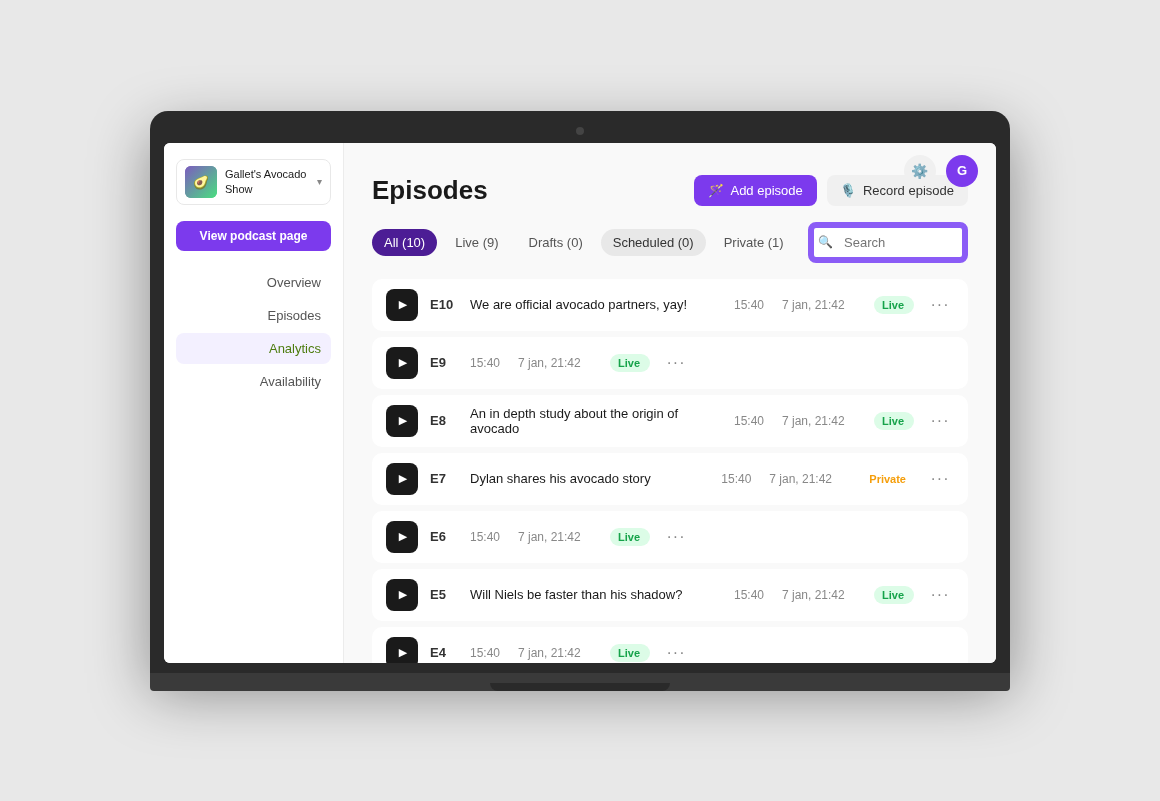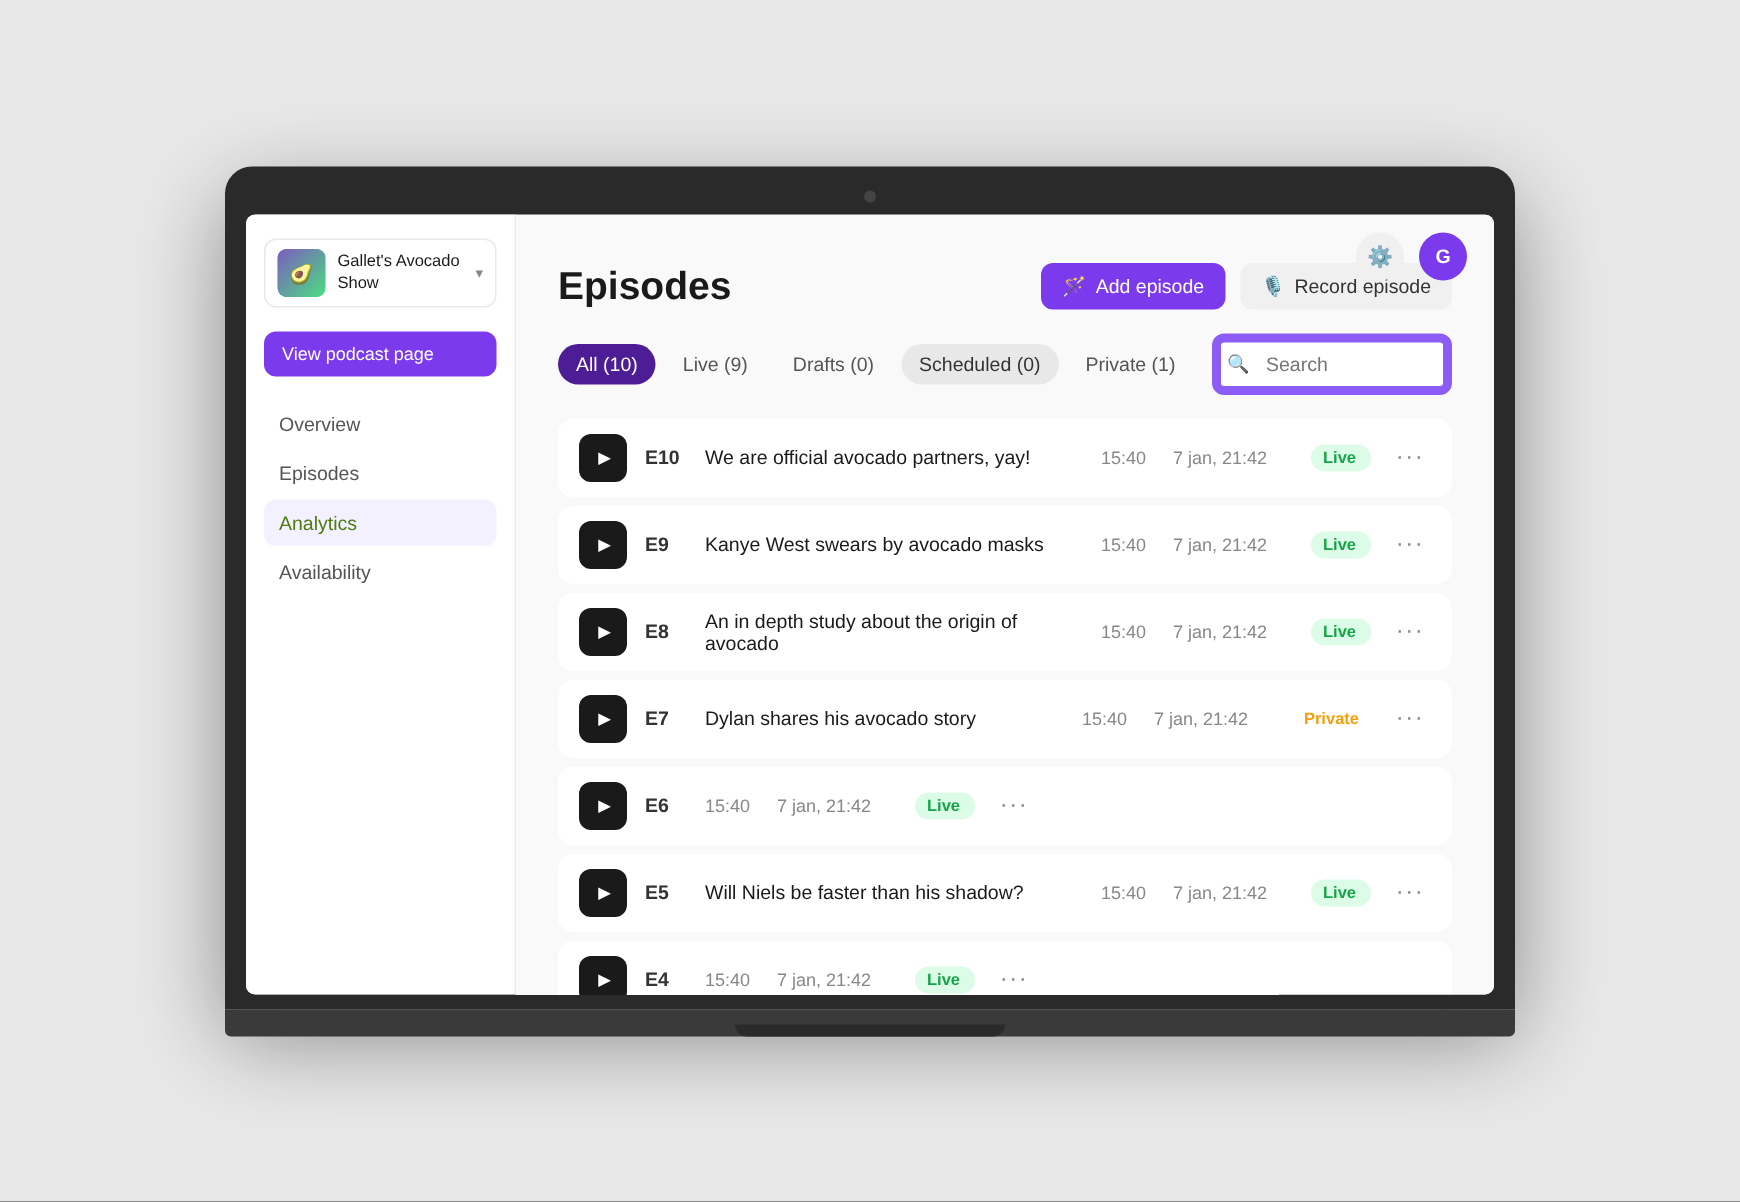--- a/index.html
+++ b/index.html
@@ -119,24 +119,24 @@
       font-size: 10px;
     }
 
     .view-podcast-btn {
       background: #7c3aed;
       color: white;
       border: none;
       border-radius: 8px;
       padding: 8px 12px;
       font-size: 12px;
-      font-weight: 400;
+      font-weight: 700;
       cursor: pointer;
       width: 100%;
-      text-align: left;
+      text-align: center;
     }
 
     .share-btn {
       background: #ede9fe;
       color: #7c3aed;
       border: none;
       border-radius: 8px;
       padding: 7px 12px;
       font-size: 12px;
       font-weight: 500;
@@ -151,20 +151,21 @@
       gap: 2px;
       margin-top: 8px;
     }
 
     .nav-item {
       padding: 8px 10px;
       border-radius: 8px;
       font-size: 13px;
       color: #555;
       cursor: pointer;
+      text-align: right;
     }
 
     .nav-item.active {
       background: #f3f0ff;
       color: #4d7c0f;
       font-weight: 500;
     }
 
     
     .main-content {
@@ -492,21 +493,20 @@
     <span class="episode-duration">15:40</span>
     <span class="episode-date">7 jan, 21:42</span>
     <span class="status-badge status-live">Live</span>
     <div class="more-btn">···</div>
   </div>
                 <div class="episode-row">
     <div class="play-btn">
       <span class="play-icon">▶</span>
     </div>
     <span class="episode-num">E9</span>
-    <span class="episode-title">Kanye West swears by avocado masks</span>
     <span class="episode-duration">15:40</span>
     <span class="episode-date">7 jan, 21:42</span>
     <span class="status-badge status-live">Live</span>
     <div class="more-btn">···</div>
   </div>
                 <div class="episode-row">
     <div class="play-btn">
       <span class="play-icon">▶</span>
     </div>
     <span class="episode-num">E8</span>

